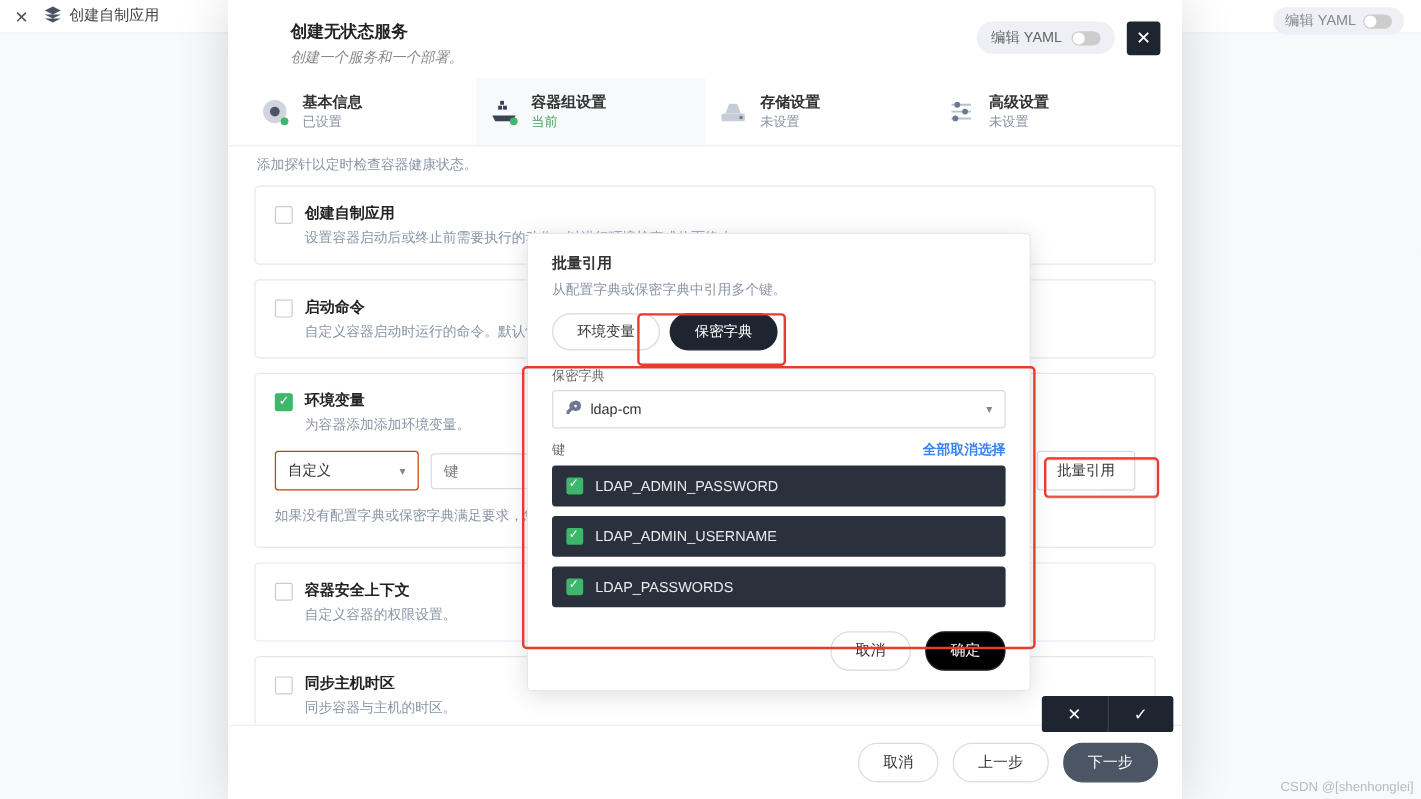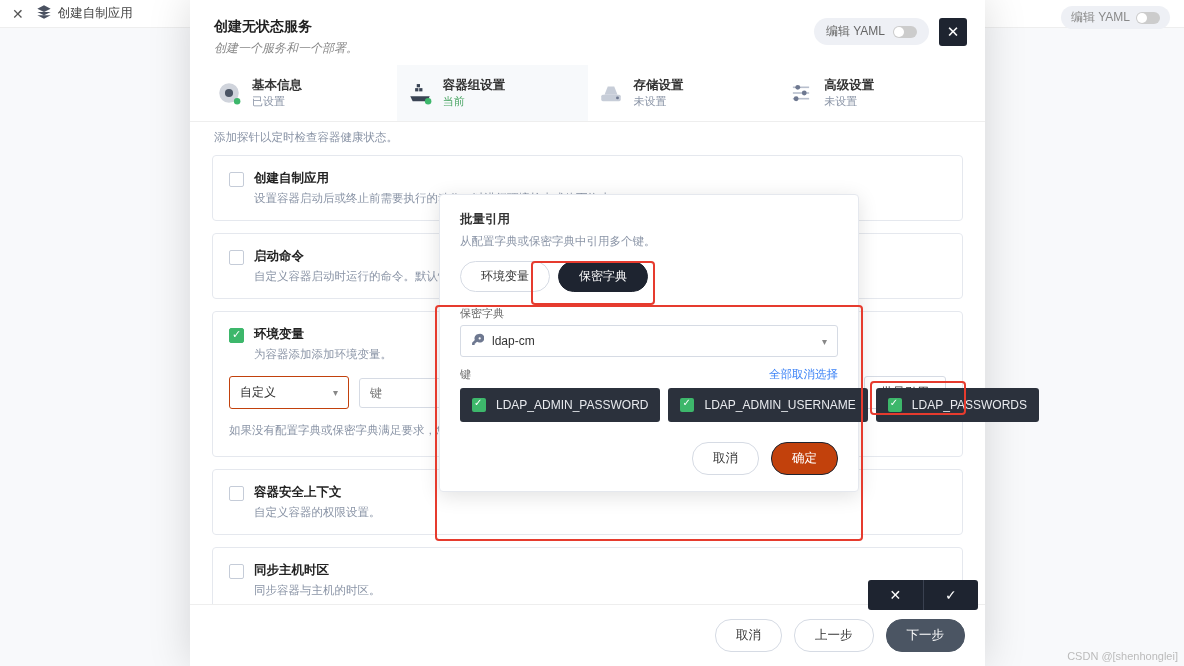--- a/index.html
+++ b/index.html
@@ -4,21 +4,21 @@
 <style>
   * { box-sizing: border-box; margin: 0; padding: 0; }
   body { font-family: -apple-system, "PingFang SC", "Microsoft YaHei", sans-serif; background: #f8f9fb; width: 1184px; height: 666px; overflow: hidden; font-size: 13px; color: #333; position: relative; }
   .top-strip { position: absolute; top: 0; left: 0; right: 0; height: 28px; display:flex; align-items:center; padding: 0 12px; background:#fff; border-bottom:1px solid #eee; gap:12px;}
   .top-strip .x { font-size:14px; color:#555; cursor:pointer;}
   .top-yaml-pill { position:absolute; top:6px; right:14px; background:#eef0f5; border-radius:14px; padding:3px 10px; font-size:12px; color:#888; display:flex; align-items:center; gap:6px;}
   .switch { width:24px; height:12px; background:#ccc; border-radius:6px; position:relative;}
   .switch::after { content:""; width:10px; height:10px; background:#fff; border-radius:50%; position:absolute; top:1px; left:1px;}
 
   .dialog { position:absolute; left:190px; top:0; width:795px; bottom:0; background:#fff; box-shadow:0 0 40px rgba(0,0,0,0.15); display:flex; flex-direction:column;}
-  .dialog-header { padding:18px 24px 8px; position:relative;}
+  .dialog-header { padding:18px 24px 8px; position:relative;margin-left:28px;}
   .dialog-title { font-size:14px; font-weight:600; color:#222;}
   .dialog-sub { font-size:12px; color:#888; margin-top:4px;font-style:italic;}
   .yaml-chip { position:absolute; right:56px; top:18px; background:#eef0f5; border-radius:14px; padding:5px 12px; font-size:12px; color:#666; display:flex; align-items:center; gap:8px;}
   .close-btn { position:absolute; right:18px; top:18px; width:28px; height:28px; background:#1e2430; color:#fff; border-radius:3px; display:flex; align-items:center; justify-content:center; font-size:15px; cursor:pointer;}
 
   .steps { display:flex; border-bottom:1px solid #eee; padding:0 16px;}
   .step { flex:1; display:flex; align-items:center; gap:10px; padding:12px 10px;}
   .step.active { background:#f7f9fb;}
   .step-icon { width:26px; height:26px; display:flex; align-items:center; justify-content:center;}
   .step-icon svg { width:26px; height:26px;}
@@ -53,22 +53,22 @@
   .sub-dialog { position:absolute; left:439px; top:194px; width:420px; background:#fff; border:1px solid #e5e8ee; border-radius:4px; box-shadow:0 4px 20px rgba(0,0,0,0.12); padding:16px 0 16px; z-index:20;}
   .sub-dialog h4 { font-size:12.5px; font-weight:600; padding:0 20px;}
   .sub-sub { font-size:11.5px; color:#8a94a6; padding:6px 20px 12px;}
   .seg-wrap { padding:0 20px 10px; display:flex; gap:8px;}
   .seg-btn { border:1px solid #d6dbe4; border-radius:16px; padding:6px 20px; font-size:12px; background:#fff;}
   .seg-btn.active { background:#1e2430; color:#fff; border-color:#1e2430;}
   .field-lbl { font-size:11px; color:#666; padding:4px 20px 4px;}
   .sel-full { margin:0 20px; border:1px solid #d6dbe4; border-radius:3px; padding:7px 10px; display:flex; align-items:center; justify-content:space-between; font-size:12px; gap:8px;}
   .keys-hdr { display:flex; justify-content:space-between; align-items:center; padding:10px 20px 6px;}
   .keys-hdr .l { font-size:11px; color:#666;}
-  .keys-hdr .r { font-size:11.5px; color:#3b82f6; cursor:pointer;}
-  .key-list { padding:0 20px; display:flex; flex-direction:row; gap:8px;}
+  .keys-hdr .r { font-size:11.5px; color:#3b82f6; cursor:pointer;font-weight:bold;}
+  .key-list { padding:0 20px; display:flex; flex-direction:column; gap:8px;}
   .key-item { background:#2b313c; color:#e8eaee; border-radius:3px; padding:10px 12px; display:flex; align-items:center; gap:10px; font-size:12px;}
   .key-chk { width:14px; height:14px; background:#3db76b; border-radius:2px; position:relative; flex-shrink:0;}
   .key-chk::after { content:"✓"; color:#fff; font-size:10px; position:absolute; top:-1px; left:2px;}
   .sub-footer { display:flex; justify-content:flex-end; gap:12px; padding:20px 20px 0;}
   .sub-footer .btn.dark2 { background:#1e2430; color:#fff; border-color:#1e2430;}
 
   
   .hl { position:absolute; border:2px solid #e63b2e; border-radius:4px; z-index:40; pointer-events:none;}
   .hl1 { left:531px; top:261px; width:124px; height:44px;}
   .hl2 { left:435px; top:305px; width:428px; height:236px;}
@@ -282,21 +282,21 @@
         <span class="key-chk"></span>
         <span>LDAP_ADMIN_USERNAME</span>
       </div>
     <div class="key-item">
         <span class="key-chk"></span>
         <span>LDAP_PASSWORDS</span>
       </div>
   </div>
   <div class="sub-footer">
     <div class="btn">取消</div>
-    <div class="btn dark2" style="background:#c2410c;color:#fff;border-color:#1e2430;">确定</div>
+    <div class="btn dark2" style="background:#000000;color:#fff;border-color:#1e2430;">确定</div>
   </div>
 </div>
 
 <div class="dark-bar">
   <div>✕</div>
   <div class="sep"></div>
   <div>✓</div>
 </div>
 
 <div class="hl hl1"></div>

